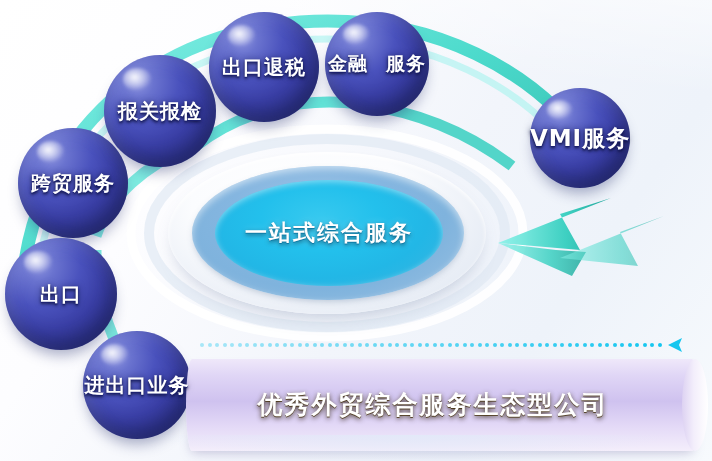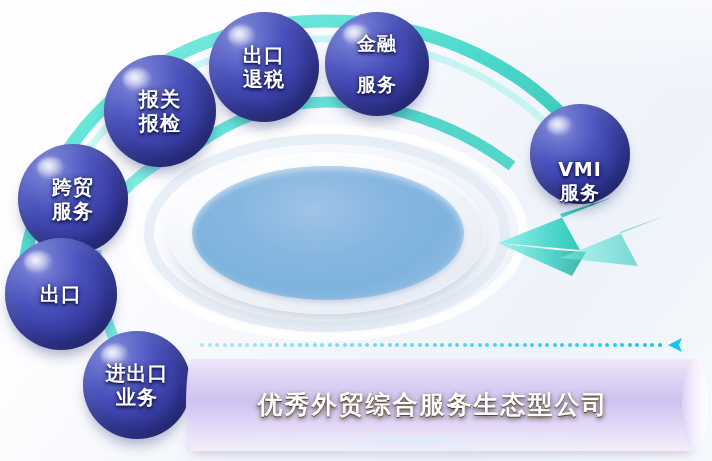--- a/index.html
+++ b/index.html
@@ -23,21 +23,21 @@
 
   
   .sphere{
     position:absolute;border-radius:50%;
     background:
       radial-gradient(circle at 30% 24%, #8e95e0 0%, #6a73cf 14%, #4a52bd 36%, #3a3fa6 58%, #2f3490 78%, #272b75 100%);
     box-shadow:
       0 9px 14px -4px rgba(40,50,110,.40),
       inset -6px -9px 18px rgba(20,24,70,.50),
       inset 5px 6px 16px rgba(170,180,245,.30);
-    display:flex;flex-direction:column;align-items:center;justify-content:center;
+    display:flex;flex-direction:row;align-items:center;justify-content:center;
     color:#ffffff;
     text-shadow:0 1px 0 #1b2070, 0 2px 3px rgba(10,14,50,.85), 0 0 6px rgba(10,14,60,.6);
     font-weight:bold;letter-spacing:1px;line-height:1.22;
     text-align:center;
   }
   .sphere::after{
     content:"";position:absolute;left:17%;top:12%;
     width:26%;height:20%;border-radius:50%;
     background:radial-gradient(ellipse at 40% 40%, rgba(255,255,255,.95) 0%, rgba(255,255,255,.45) 40%, rgba(255,255,255,0) 72%);
     filter:blur(1.5px);
@@ -167,43 +167,46 @@
       <polygon points="372,370 398,370 372,438 346,438" fill="#3c8f35" opacity=".55"></polygon>
       <polygon points="468,370 494,370 468,438 442,438" fill="#b33209" opacity=".55"></polygon>
 
       <rect x="206" y="371" width="478" height="11" fill="#ffffff" opacity=".20"></rect>
       <rect x="206" y="428" width="478" height="9" fill="#000000" opacity=".18"></rect>
     </g>
   </svg>
 
   <div class="ring ring-outer"></div>
   <div class="ring ring-mid"></div>
-
-  <div class="sphere" style="left:18px;top:144px;width:110px;height:110px;font-size:20px;text-align:right;">
+  <div class="ring ring-inner">
+    <div class="center-text">一站式综合服务</div>
+  </div>
+
+  <div class="sphere" style="left:18px;top:128px;width:110px;height:110px;font-size:20px;text-align:right;">
     <span>跨贸</span>
     <span>服务</span>
   </div>
 
   <div class="sphere" style="left:104px;top:55px;width:112px;height:112px;font-size:20px;">
     <span>报关</span>
     <span>报检</span>
   </div>
 
   <div class="sphere" style="left:209px;top:12px;width:110px;height:110px;font-size:20px;">
     <span>出口</span>
     <span>退税</span>
   </div>
 
   <div class="sphere" style="left:325px;top:12px;width:104px;height:104px;font-size:19px;gap:18px;">
     <span>金融</span>
     <span>服务</span>
   </div>
 
 
-  <div class="sphere" style="left:530px;top:104px;width:100px;height:100px;font-size:19px;justify-content:flex-end;">
+  <div class="sphere" style="left:530px;top:88px;width:100px;height:100px;font-size:23px;">
     <span>VMI</span>
     <span>服务</span>
   </div>
 
 
   <div class="sphere" style="left:5px;top:238px;width:112px;height:112px;font-size:20px;">
     <span>出口</span>
   </div>
 
   <div class="sphere" style="left:83px;top:331px;width:108px;height:108px;font-size:20px;">

